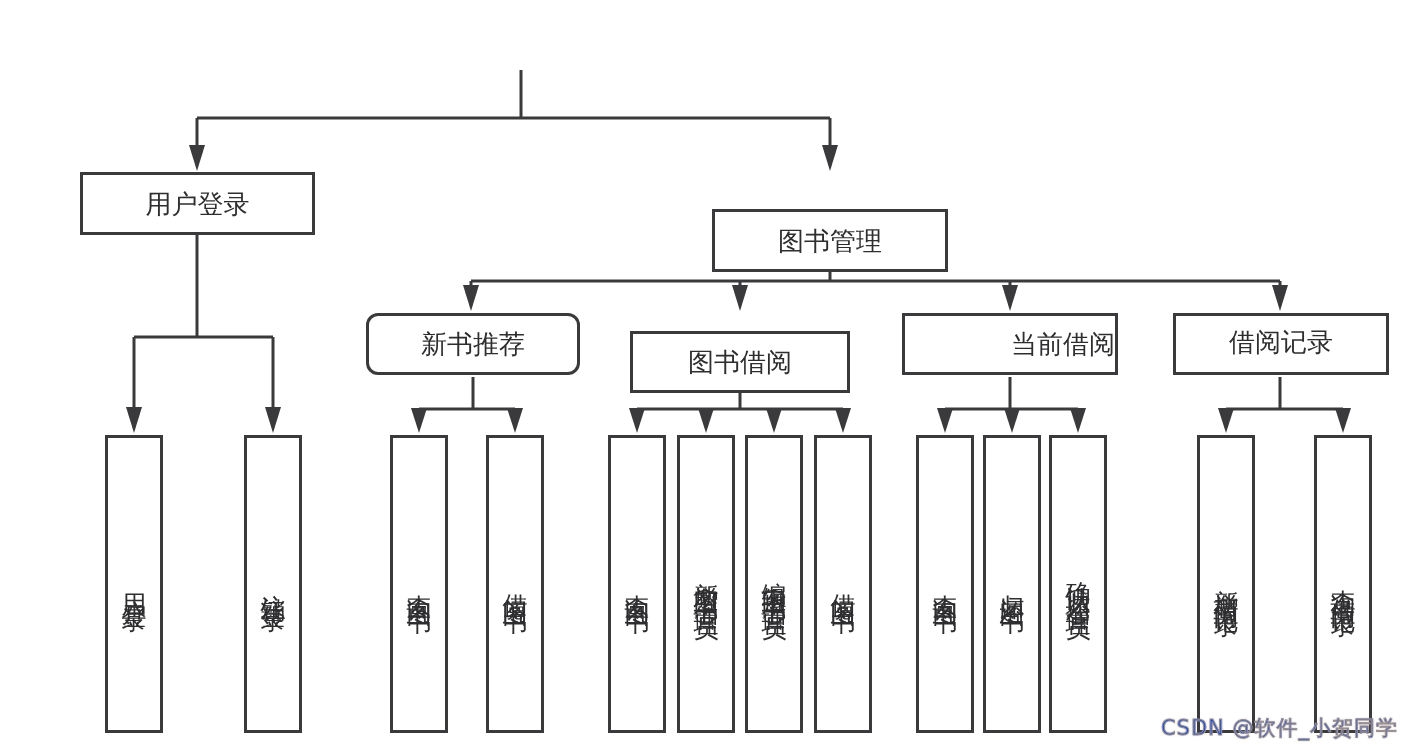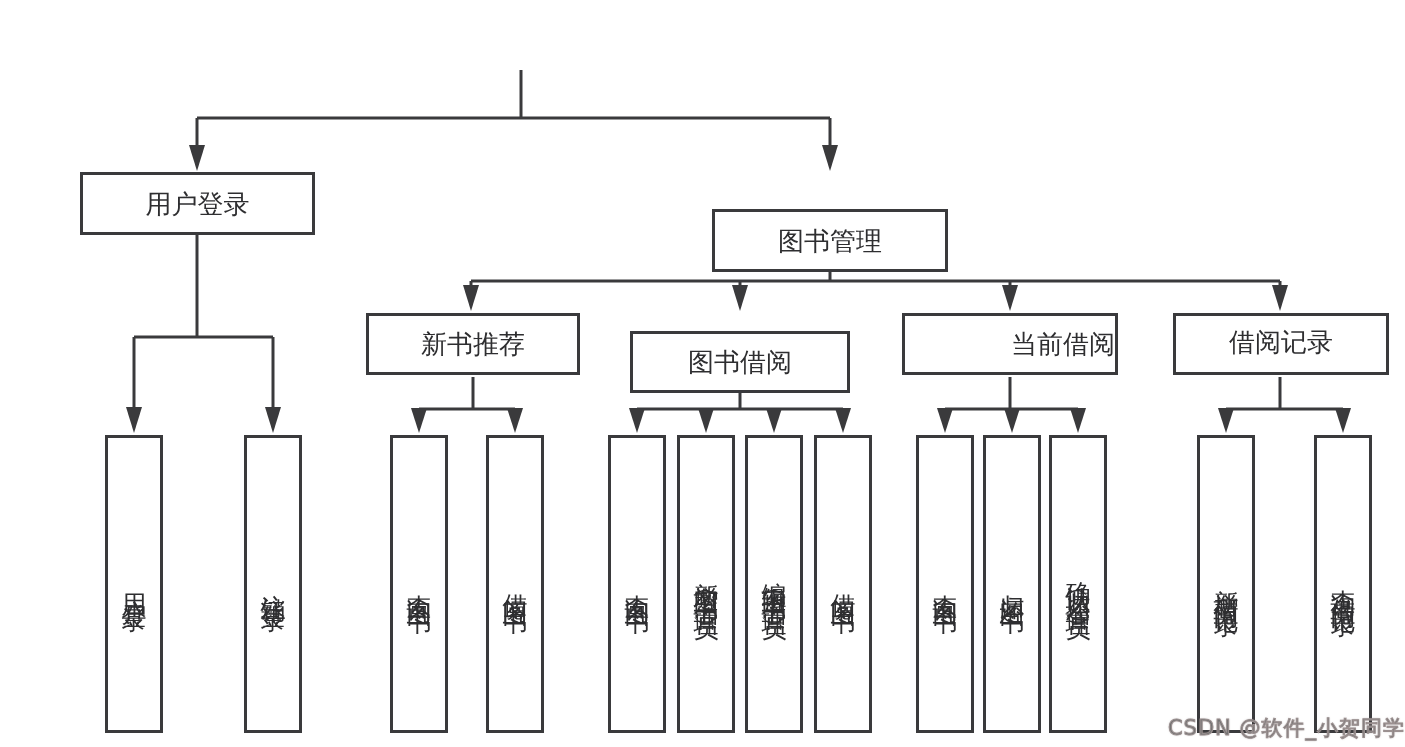--- a/index.html
+++ b/index.html
@@ -32,24 +32,24 @@
   .node.root { font-size: 27px; }
   .node.leaf {
     writing-mode: vertical-rl;
     text-orientation: mixed;
     font-size: 25px;
     letter-spacing: 5px;
     white-space: normal;
   }
   .watermark {
     position: absolute;
-    right: 0;
+    right: 7px;
     bottom: 5px;
     font-size: 21px;
-    color: #737373;
+    color: #1d4ed8;
     -webkit-text-stroke: 1px #9b9090;
     text-shadow: 0 0 2px rgba(130,118,118,0.75);
     letter-spacing: 1px;
   }
 </style>
 </head>
 <body>
 
 <div class="canvas">
 
@@ -109,21 +109,21 @@
   </svg>
 
 
   <div class="node" style="left:80px; top:172px; width:235px; height:63px;">
     <span>用户登录</span>
   </div>
   <div class="node" style="left:712px; top:172px; width:236px; height:63px;margin-top:37px;">
     <span>图书管理</span>
   </div>
 
-  <div class="node" style="left:366px; top:313px; width:214px; height:62px;">
+  <div class="node" style="left:366px; top:313px; width:214px; height:62px;border-radius:12px;">
     <span>新书推荐</span>
   </div>
   <div class="node" style="left:630px; top:331px; width:220px; height:62px;">
     <span>图书借阅</span>
   </div>
   <div class="node" style="left:902px; top:313px; width:216px; height:62px;justify-content:flex-end;">
     <span>当前借阅</span>
   </div>
   <div class="node" style="left:1173px; top:313px; width:216px; height:62px;font-family:Liberation Mono, monospace;">
     <span>借阅记录</span>

